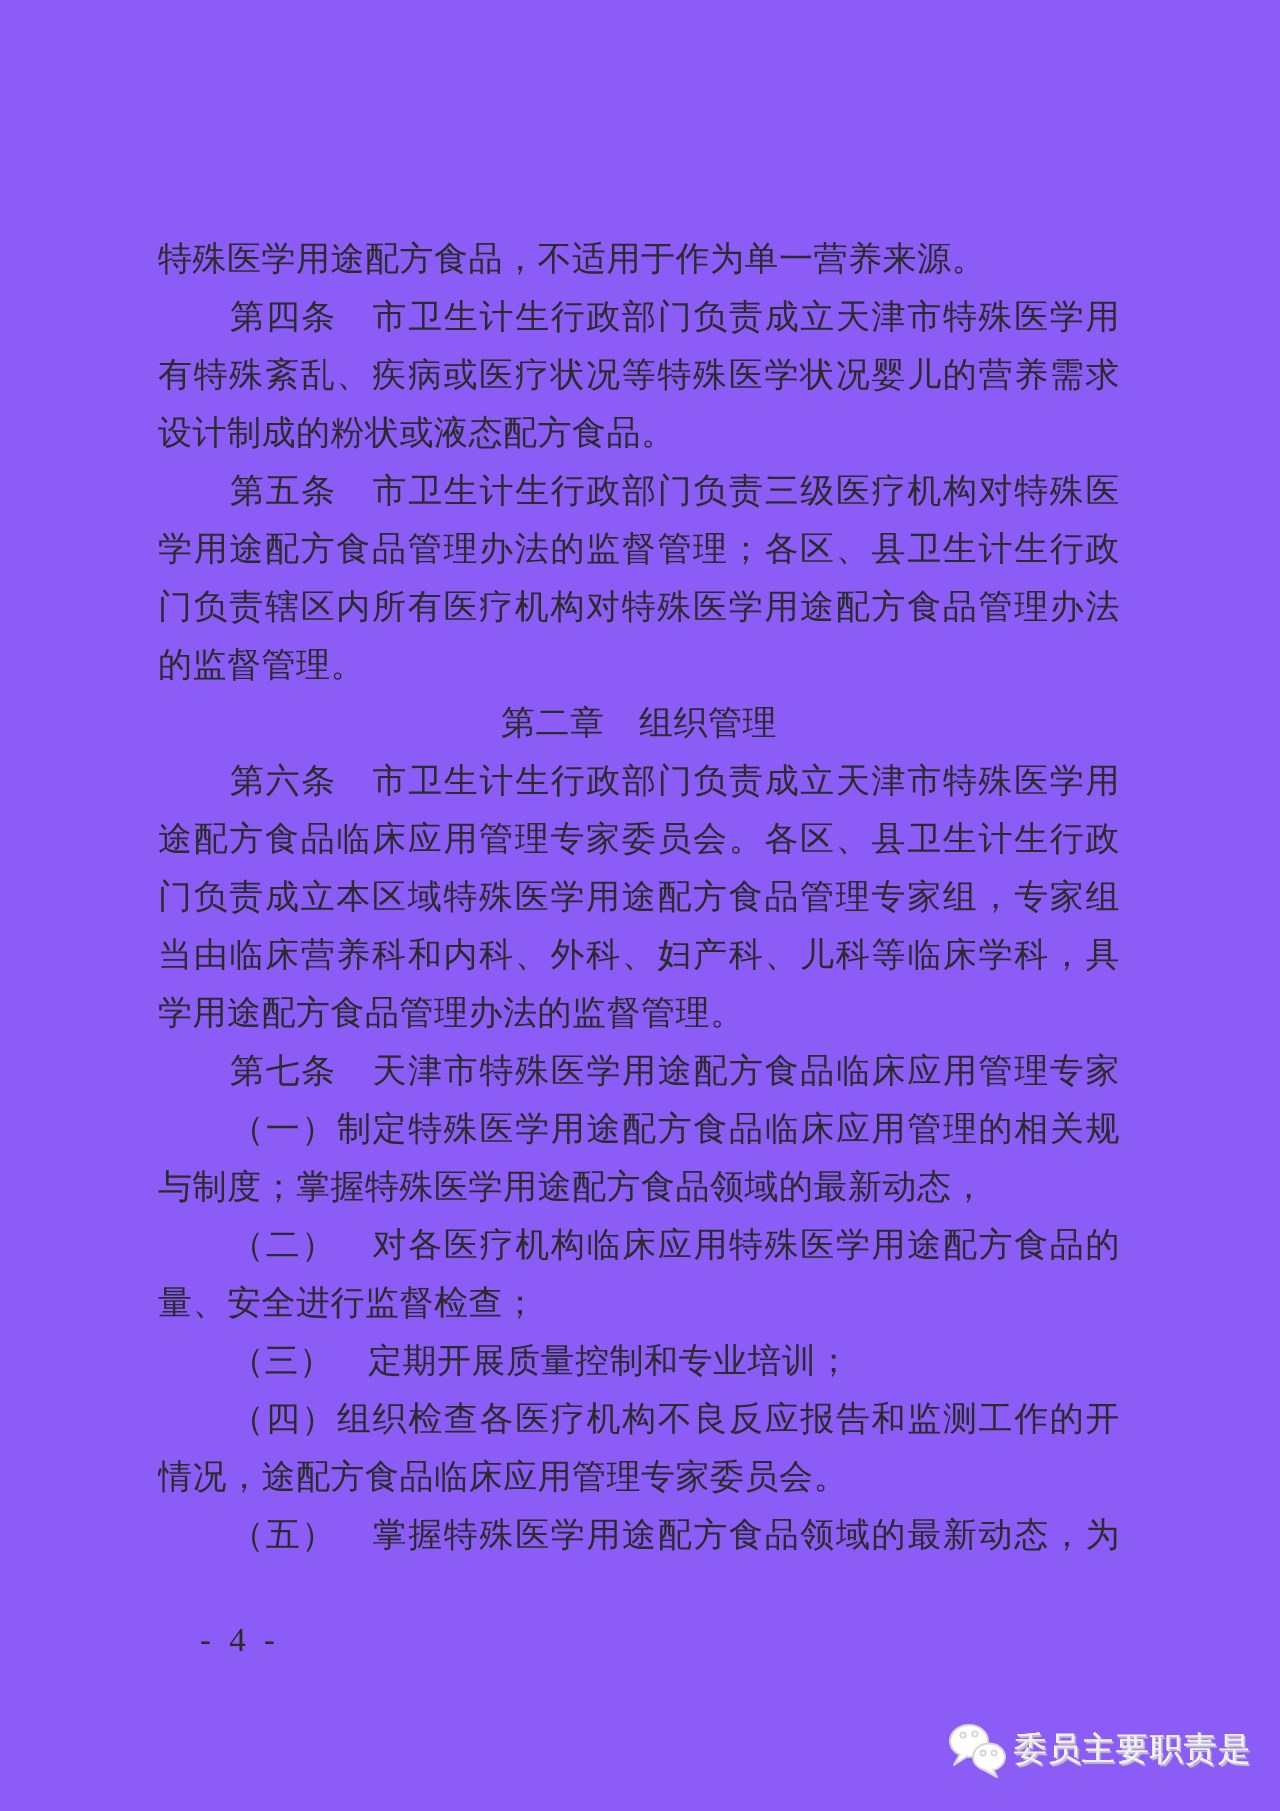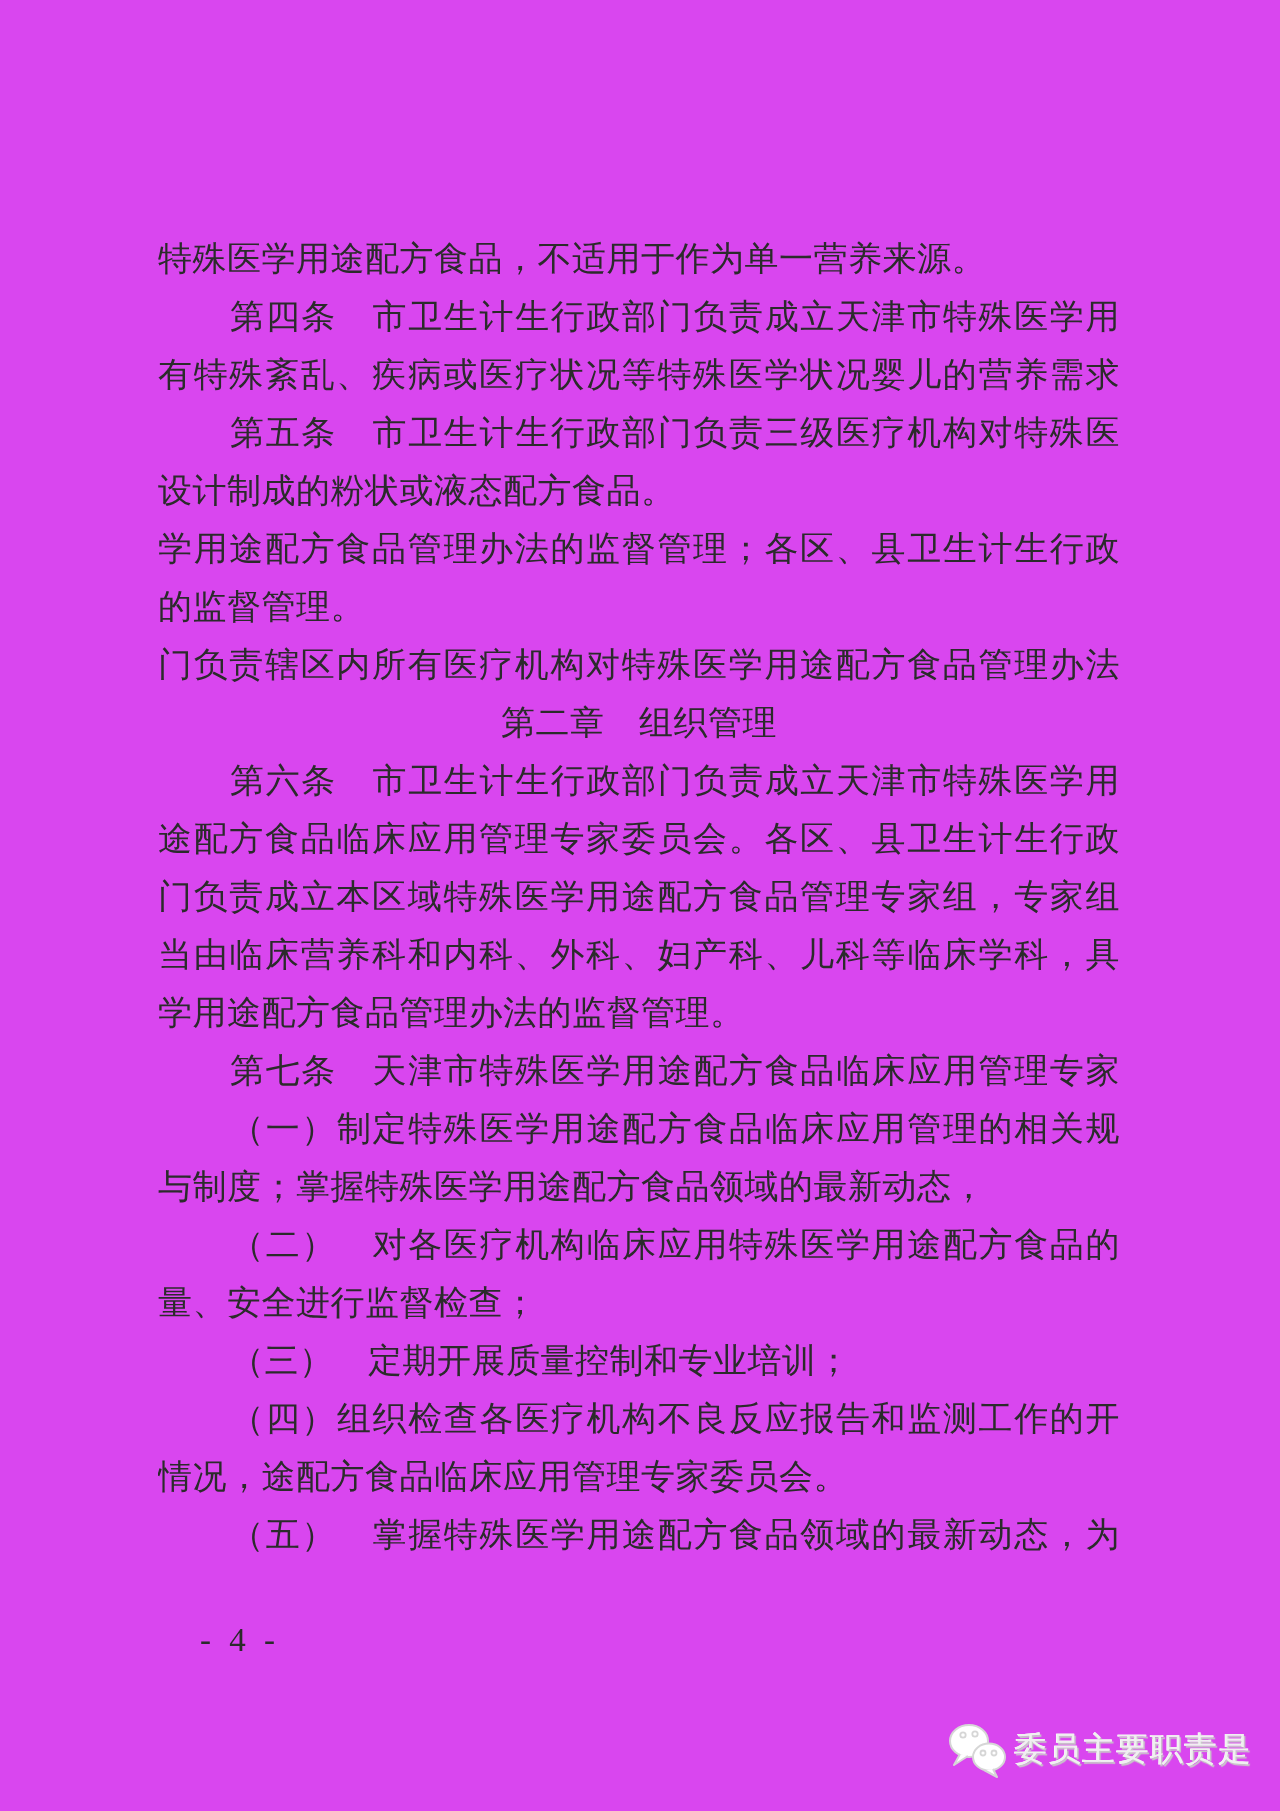--- a/index.html
+++ b/index.html
@@ -4,21 +4,21 @@
 <style>
   html, body {
     margin: 0;
     padding: 0;
     background: #ffffff;
   }
   .page {
     position: relative;
     width: 1280px;
     height: 1811px;
-    background: #d946ef;
+    background: #8b5cf6;
     overflow: hidden;
     font-family: "Liberation Serif", "DejaVu Serif", serif;
   }
   .doc {
     position: absolute;
     left: 158px;
     top: 230px;
     width: 962px;
     font-size: 34px;
     line-height: 58px;
@@ -65,25 +65,25 @@
 </style>
 </head>
 <body>
 
 <div class="page">
 
   <div class="doc">
     <div class="ln">特殊医学用途配方食品，不适用于作为单一营养来源。</div>
     <div class="ln ind just">第四条　市卫生计生行政部门负责成立天津市特殊医学用</div>
     <div class="ln just">有特殊紊乱、疾病或医疗状况等特殊医学状况婴儿的营养需求而</div>
+    <div class="ln">设计制成的粉状或液态配方食品。</div>
     <div class="ln ind just">第五条　市卫生计生行政部门负责三级医疗机构对特殊医</div>
-    <div class="ln">设计制成的粉状或液态配方食品。</div>
     <div class="ln just">学用途配方食品管理办法的监督管理；各区、县卫生计生行政部</div>
+    <div class="ln just">门负责辖区内所有医疗机构对特殊医学用途配方食品管理办法</div>
     <div class="ln">的监督管理。</div>
-    <div class="ln just">门负责辖区内所有医疗机构对特殊医学用途配方食品管理办法</div>
     <div class="ln center">第二章　组织管理</div>
     <div class="ln ind just">第六条　市卫生计生行政部门负责成立天津市特殊医学用</div>
     <div class="ln just">途配方食品临床应用管理专家委员会。各区、县卫生计生行政部</div>
     <div class="ln just">门负责成立本区域特殊医学用途配方食品管理专家组，专家组应</div>
     <div class="ln just">当由临床营养科和内科、外科、妇产科、儿科等临床学科，具有</div>
     <div class="ln">学用途配方食品管理办法的监督管理。</div>
     <div class="ln ind just">第七条　天津市特殊医学用途配方食品临床应用管理专家</div>
     <div class="ln ind just">（一）制定特殊医学用途配方食品临床应用管理的相关规范</div>
     <div class="ln">与制度；掌握特殊医学用途配方食品领域的最新动态，</div>
     <div class="ln ind just">（二）　对各医疗机构临床应用特殊医学用途配方食品的质</div>

